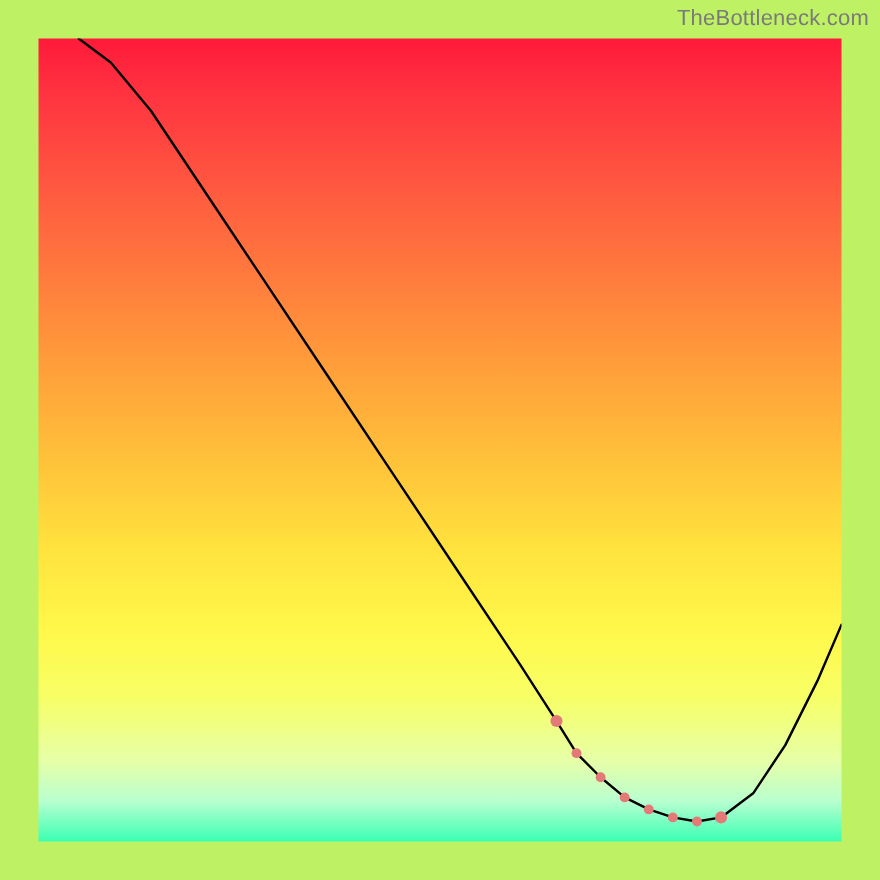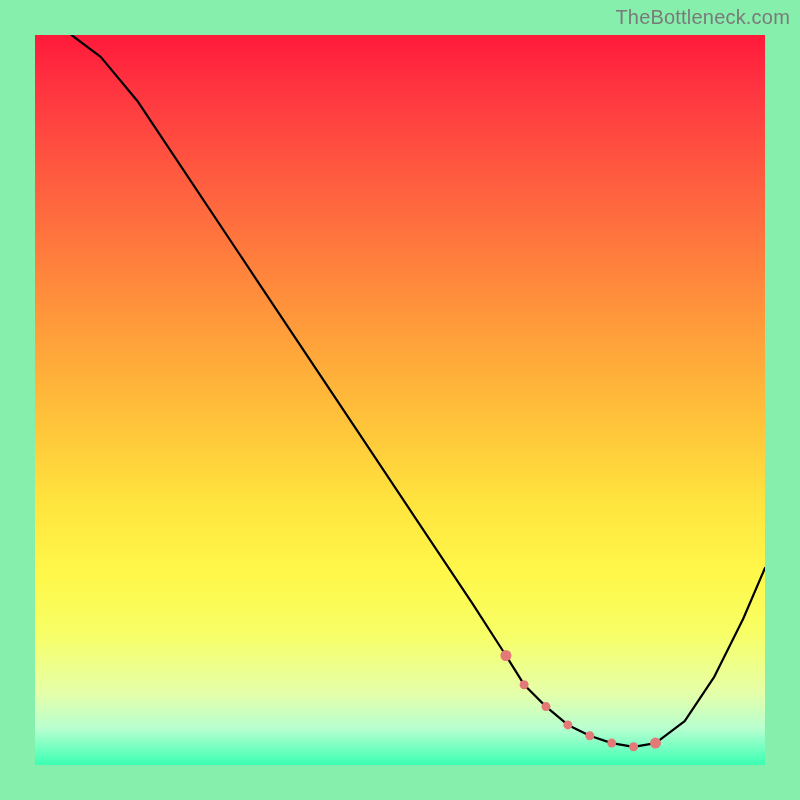--- a/index.html
+++ b/index.html
@@ -10,21 +10,21 @@
     background: #000;
     overflow: hidden;
     font-family: Arial, Helvetica, sans-serif;
   }
   .frame {
     position: absolute;
     left: 0;
     top: 0;
     width: 800px;
     height: 800px;
-    background: #86efac;
+    background: #bef264;
   }
   .plot {
     position: absolute;
     left: 35px;
     top: 35px;
     width: 730px;
     height: 730px;
     background: linear-gradient(
       to bottom,
       #ff1a3a 0%,

